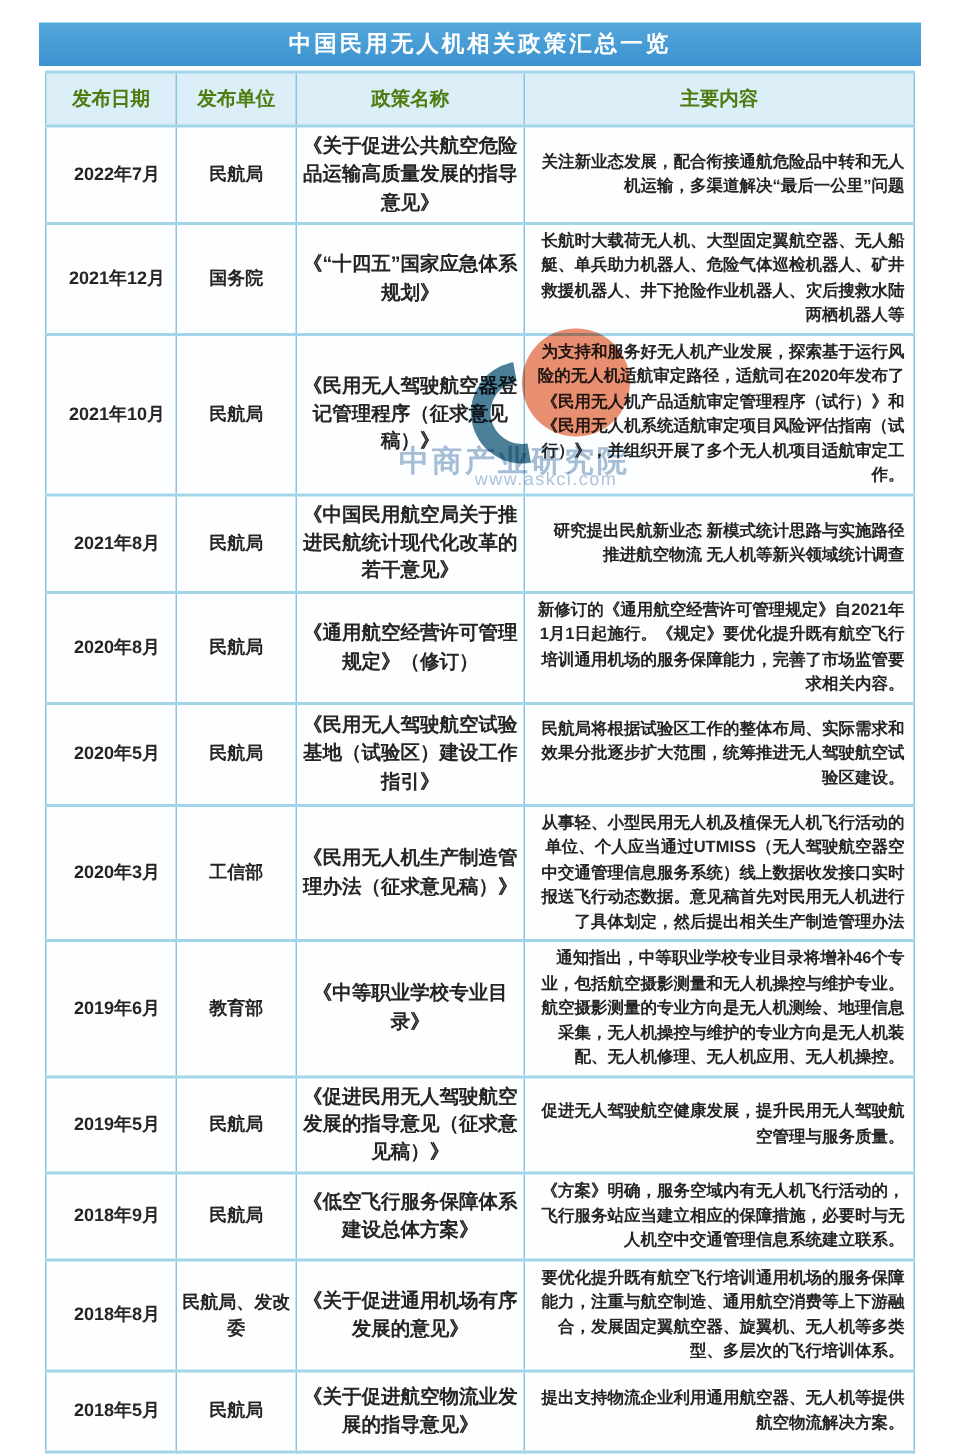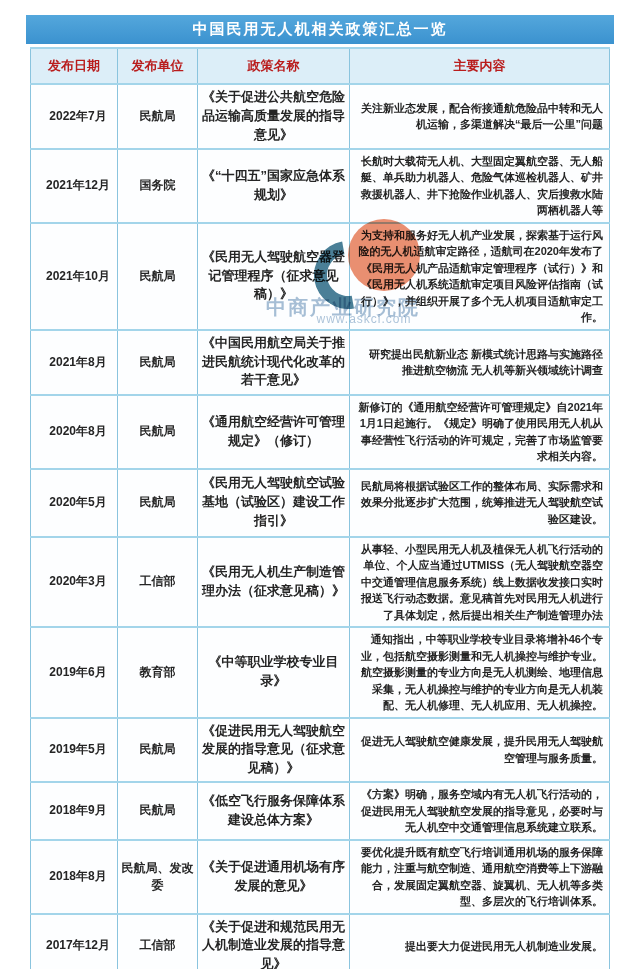--- a/index.html
+++ b/index.html
@@ -41,21 +41,21 @@
     text-align: center;
     vertical-align: middle;
     padding: 3px 4px;
     word-break: break-all;
   }
   .policy-table th {
     background: #dceef8;
     font-size: 13px;
     font-weight: bold;
     height: 36px;
-    color: #b91c1c;
+    color: #4d7c0f;
   }
   .policy-table td { font-weight: 600; color: #252525; }
   td.c-date { font-size: 12px; padding-left: 12px; }
   td.c-org  { font-size: 12px; padding: 1px 1px; }
   td.c-policy { font-size: 13px; line-height: 1.45; }
   td.c-content { font-size: 11px; line-height: 1.5; padding: 3px 6px; text-align: right; }
   
   .watermark { position: absolute; left: 0; top: 0; width: 100%; height: 100%; pointer-events: none; }
   .wm-orange {
     position: absolute; left: 322px; top: 206px;
@@ -129,21 +129,21 @@
           <tr style="height: 65px;">
             <td class="c-date">2021年8月</td>
             <td class="c-org">民航局</td>
             <td class="c-policy">《中国民用航空局关于推进民航统计现代化改革的若干意见》</td>
             <td class="c-content">研究提出民航新业态 新模式统计思路与实施路径 推进航空物流 无人机等新兴领域统计调查</td>
           </tr>
           <tr style="height: 56px;">
             <td class="c-date">2020年8月</td>
             <td class="c-org">民航局</td>
             <td class="c-policy">《通用航空经营许可管理规定》（修订）</td>
-            <td class="c-content">新修订的《通用航空经营许可管理规定》自2021年1月1日起施行。《规定》明确了使用民用无人机从事经营性飞行活动的许可规定，完善了市场监管要求相关内容。</td>
+            <td class="c-content">新修订的《通用航空经营许可管理规定》自2021年1月1日起施行。《规定》要优化提升既有航空飞行培训通用机场的服务保障能力，完善了市场监管要求相关内容。</td>
           </tr>
           <tr style="height: 68px;">
             <td class="c-date">2020年5月</td>
             <td class="c-org">民航局</td>
             <td class="c-policy">《民用无人驾驶航空试验基地（试验区）建设工作指引》</td>
             <td class="c-content">民航局将根据试验区工作的整体布局、实际需求和效果分批逐步扩大范围，统筹推进无人驾驶航空试验区建设。</td>
           </tr>
           <tr style="height: 72px;">
             <td class="c-date">2020年3月</td>
             <td class="c-org">工信部</td>
@@ -159,27 +159,33 @@
           <tr style="height: 61px;">
             <td class="c-date">2019年5月</td>
             <td class="c-org">民航局</td>
             <td class="c-policy">《促进民用无人驾驶航空发展的指导意见（征求意见稿）》</td>
             <td class="c-content">促进无人驾驶航空健康发展，提升民用无人驾驶航空管理与服务质量。</td>
           </tr>
           <tr style="height: 57px;">
             <td class="c-date">2018年9月</td>
             <td class="c-org">民航局</td>
             <td class="c-policy">《低空飞行服务保障体系建设总体方案》</td>
-            <td class="c-content">《方案》明确，服务空域内有无人机飞行活动的，促进民用无人驾驶航空发展的指导意见，必要时与无人机空中交通管理信息系统建立联系。</td>
+            <td class="c-content">《方案》明确，服务空域内有无人机飞行活动的，飞行服务站应当建立相应的保障措施，必要时与无人机空中交通管理信息系统建立联系。</td>
           </tr>
           <tr style="height: 62px;">
             <td class="c-date">2018年8月</td>
             <td class="c-org">民航局、发改委</td>
             <td class="c-policy">《关于促进通用机场有序发展的意见》</td>
             <td class="c-content">要优化提升既有航空飞行培训通用机场的服务保障能力，注重与航空制造、通用航空消费等上下游融合，发展固定翼航空器、旋翼机、无人机等多类型、多层次的飞行培训体系。</td>
+          </tr>
+          <tr style="height: 54px;">
+            <td class="c-date">2018年5月</td>
+            <td class="c-org">民航局</td>
+            <td class="c-policy">《关于促进航空物流业发展的指导意见》</td>
+            <td class="c-content">提出支持物流企业利用通用航空器、无人机等提供航空物流解决方案。</td>
           </tr>
           <tr style="height: 59px;">
             <td class="c-date">2017年12月</td>
             <td class="c-org">工信部</td>
             <td class="c-policy">《关于促进和规范民用无人机制造业发展的指导意见》</td>
             <td class="c-content">提出要大力促进民用无人机制造业发展。</td>
           </tr>
         </tbody>
 
     </table>

